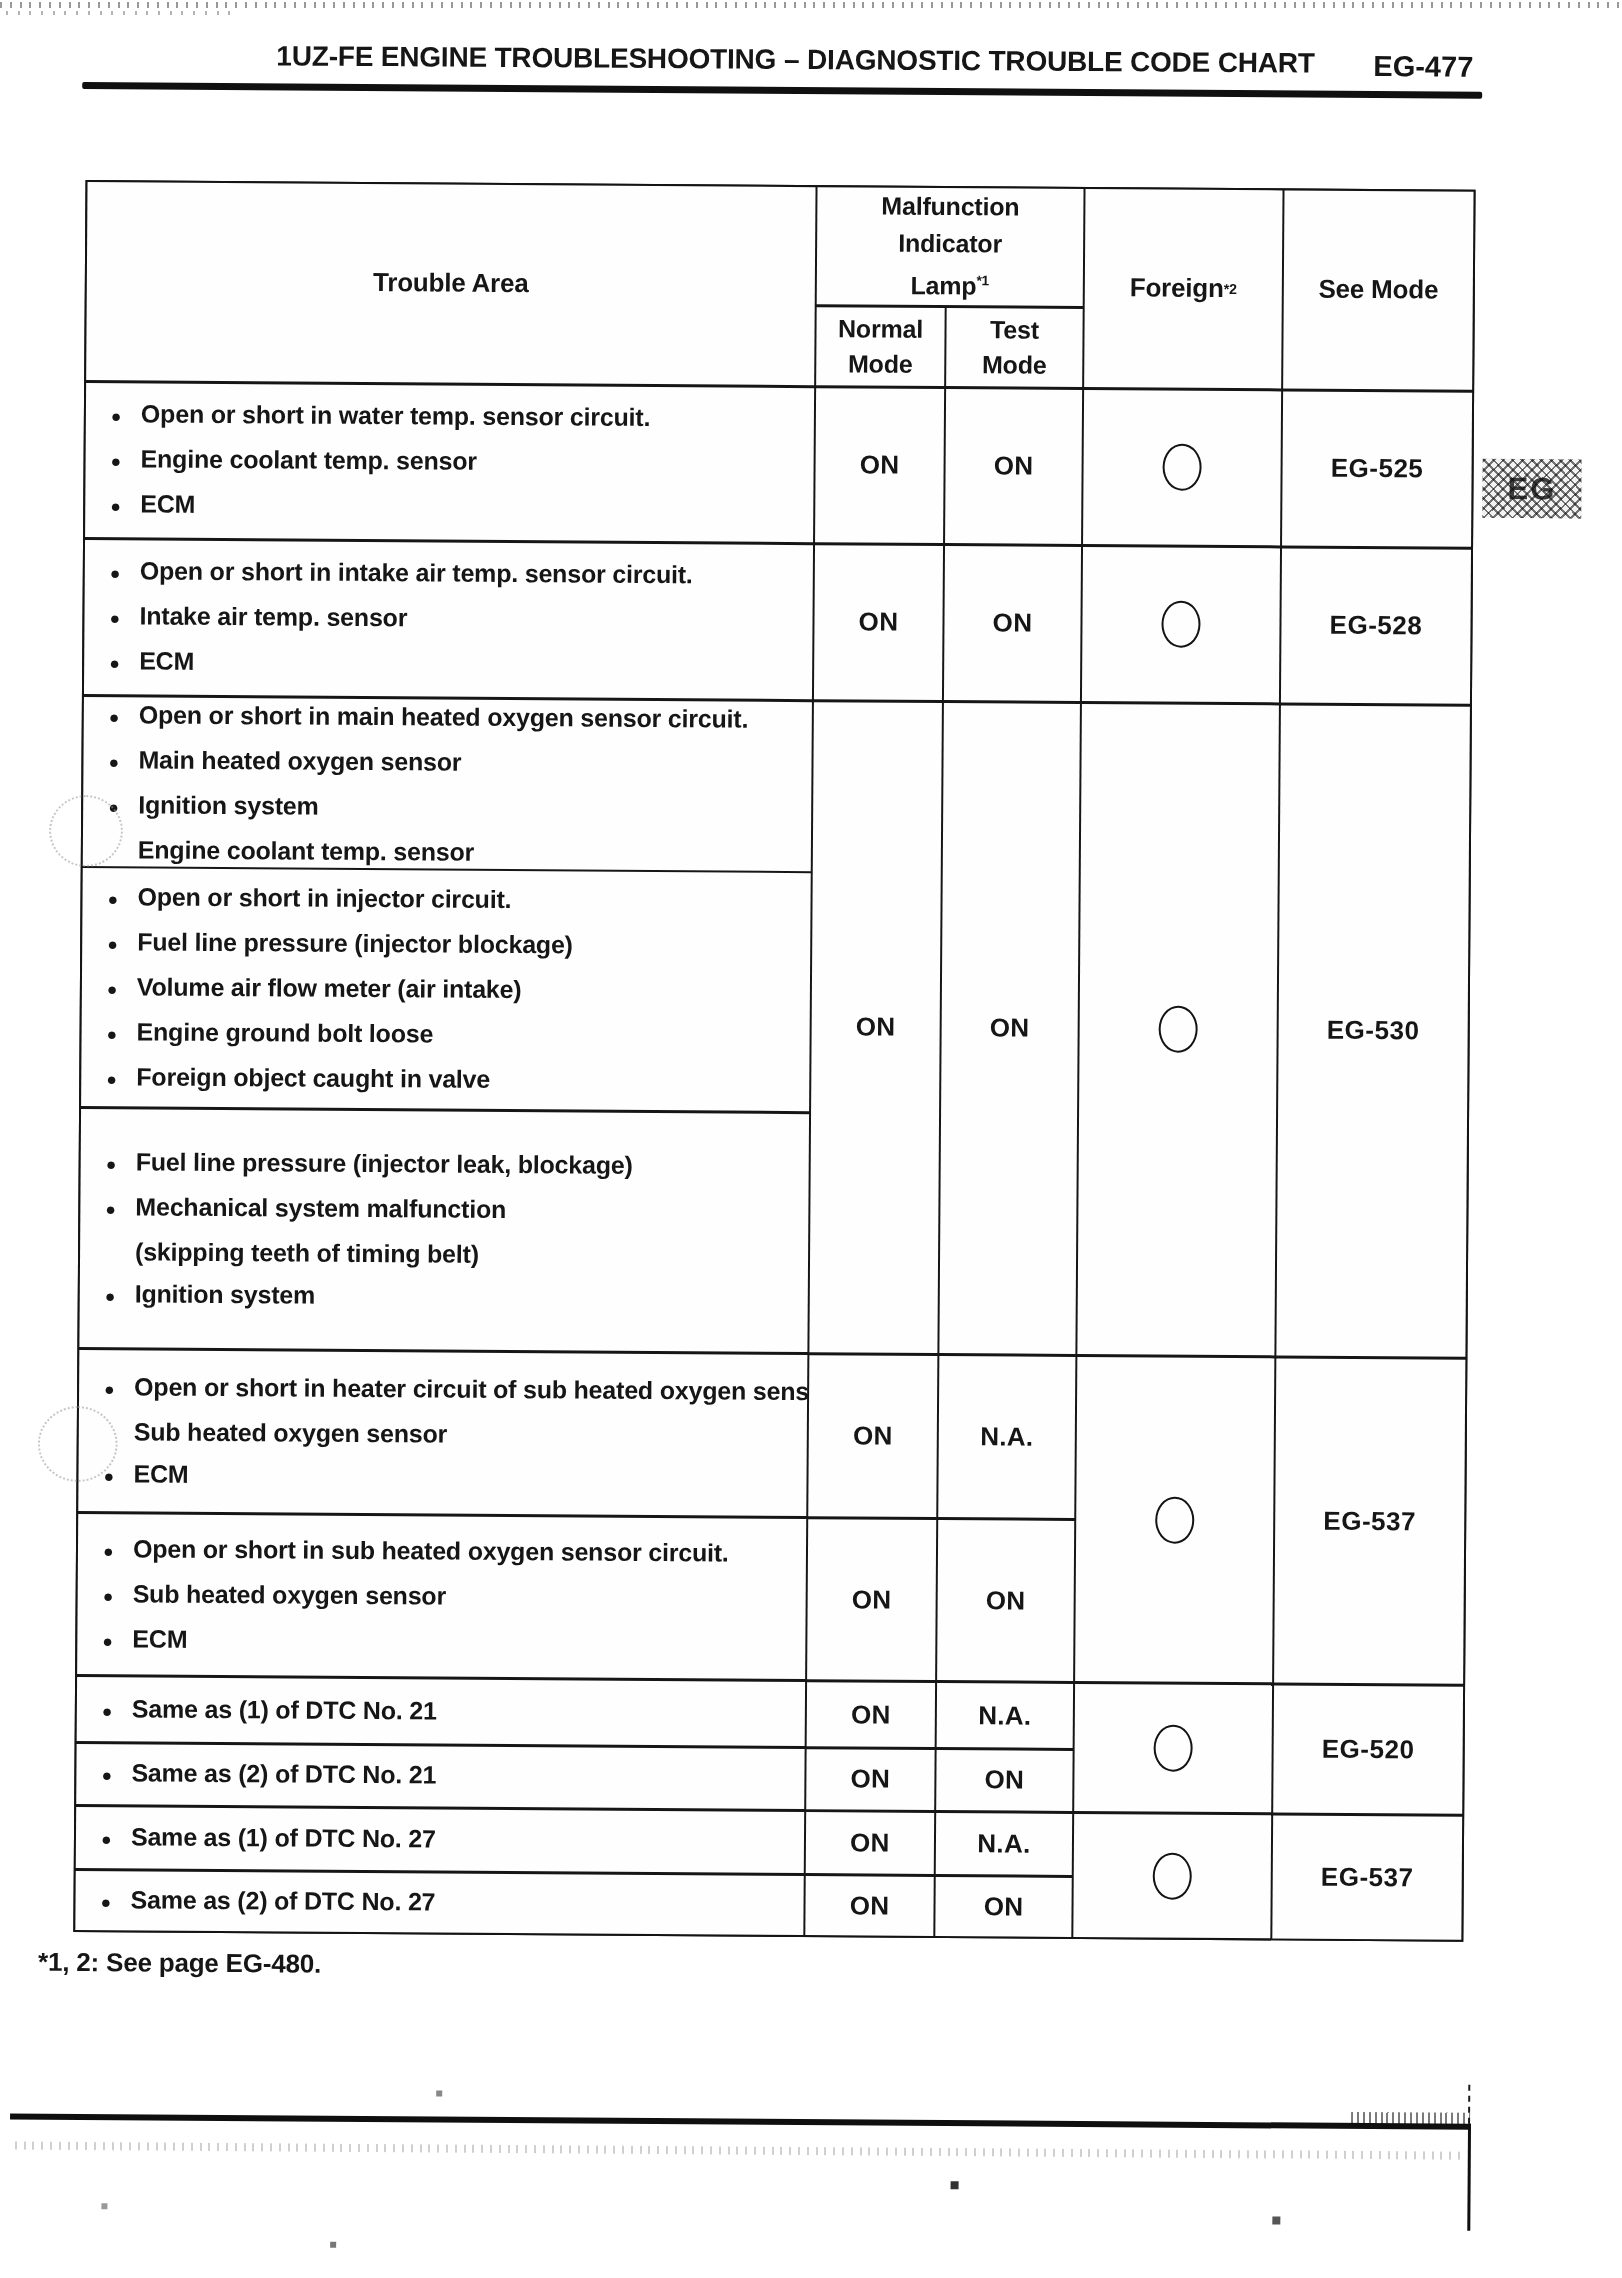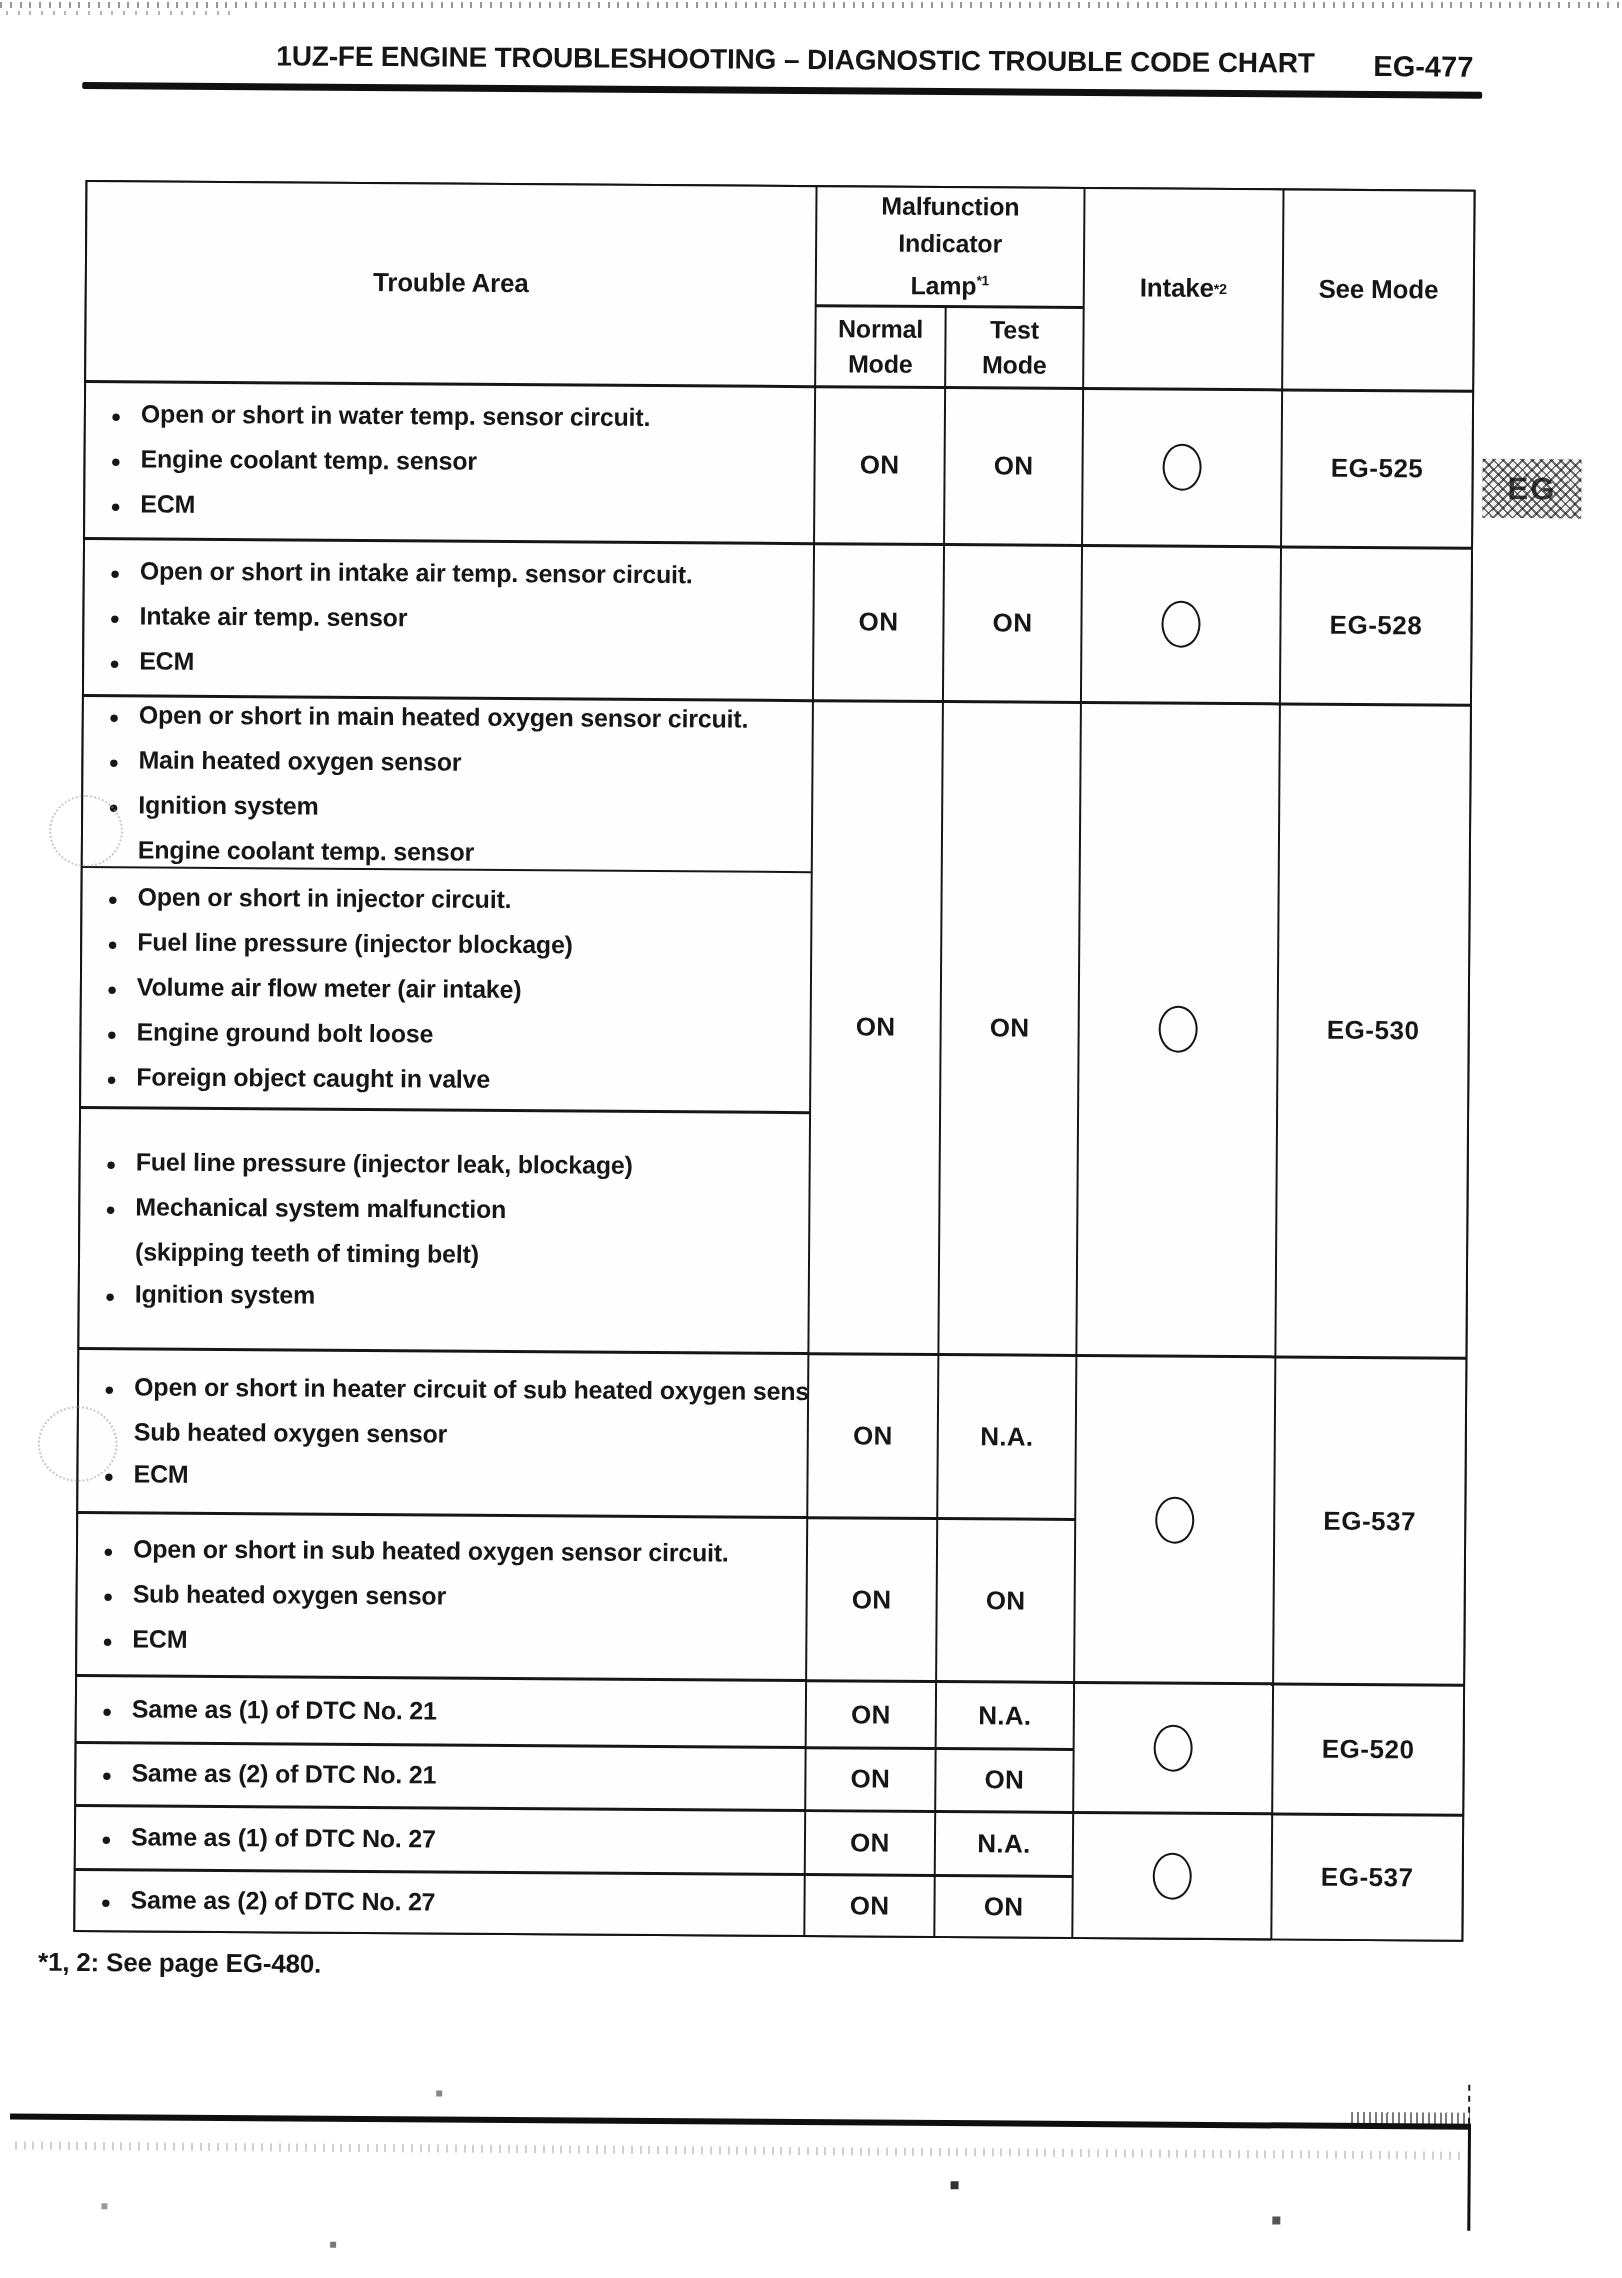--- a/index.html
+++ b/index.html
@@ -91,21 +91,21 @@
       </div>
       <div class="cell hcell subhead" style="grid-area:2/2/3/3">
         <div>Normal</div>
         <div>Mode</div>
       </div>
       <div class="cell hcell subhead" style="grid-area:2/3/3/4">
         <div>Test</div>
         <div>Mode</div>
       </div>
       <div class="cell hcell" style="grid-area:1/4/3/5">
-          <span>Intake</span>
+          <span>Foreign</span>
           <sup>*2</sup>
         </div>
       <div class="cell hcell" style="grid-area:1/5/3/6">
           <span>See Mode</span>
         </div>
 
       <div class="cell tcell" style="grid-area:3/1">
         <div class="line">
             <span class="blt">●</span>
             <span>Open or short in water temp. sensor circuit.</span>

